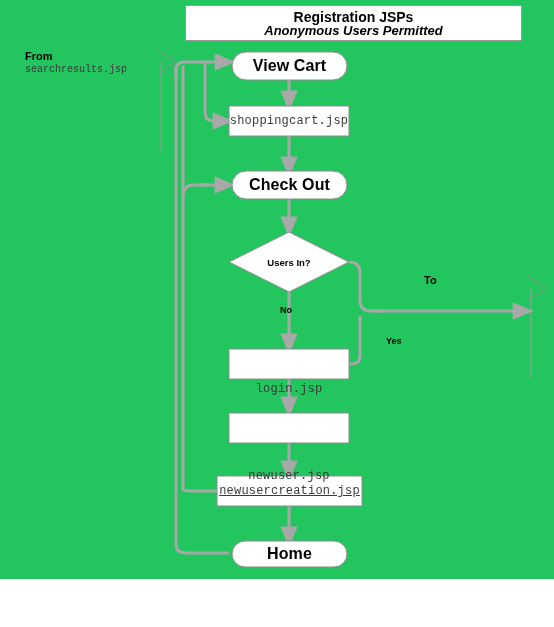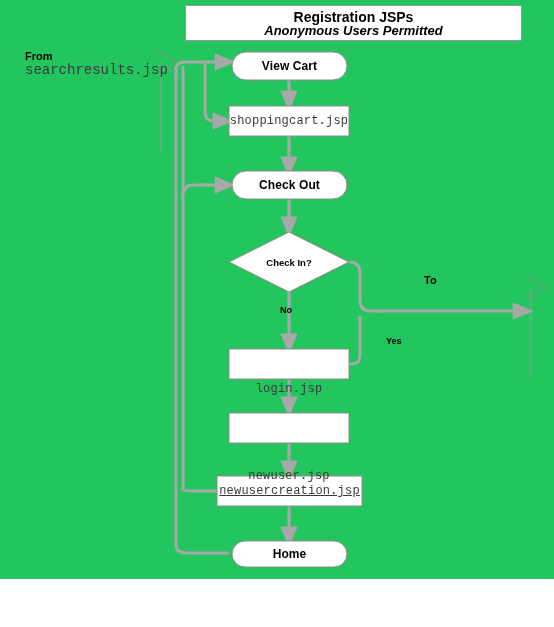--- a/index.html
+++ b/index.html
@@ -29,21 +29,21 @@
     display: flex;
     align-items: center;
     justify-content: center;
     text-align: center;
     box-sizing: border-box;
     pointer-events: none;
   }
   .lbl-bold {
     font-family: "Liberation Sans", sans-serif;
     font-weight: bold;
-    font-size: 12px;
+    font-size: 16px;
     color: #000000;
     letter-spacing: 0.1px;
   }
   .lbl-mono {
     font-family: "Liberation Mono", monospace;
     font-size: 12px;
     color: #3a3a3a;
     letter-spacing: 0.2px;
   }
   .lbl-diamond {
@@ -96,21 +96,21 @@
   }
   .offpage .op-top {
     font-family: "Liberation Sans", sans-serif;
     font-weight: bold;
     font-size: 11px;
     color: #000000;
     line-height: 13px;
   }
   .offpage .op-bot {
     font-family: "Liberation Mono", monospace;
-    font-size: 14px;
+    font-size: 10px;
     color: #3a3a3a;
     line-height: 14px;
   }
 </style>
 </head>
 <body>
 
 <div id="canvas">
 
   <div class="title-box">
@@ -198,21 +198,21 @@
     <rect x="217" y="476" width="145" height="30" stroke="#8c8c8c" stroke-width="1" fill="#ffffff"></rect>
     <rect x="232" y="541" width="115" height="26" rx="13" ry="13" stroke="#8c8c8c" stroke-width="1" fill="#ffffff"></rect>
   </svg>
 
   <div class="node-label lbl-bold" style="left:232px; top:52px; width:115px; height:28px;">View Cart</div>
 
   <div class="node-label lbl-mono" style="left:229px; top:106px; width:120px; height:30px;">shoppingcart.jsp</div>
 
   <div class="node-label lbl-bold" style="left:232px; top:171px; width:115px; height:28px;">Check Out</div>
 
-  <div class="node-label lbl-diamond" style="left:239px; top:248px; width:100px; height:28px;">Check In?</div>
+  <div class="node-label lbl-diamond" style="left:239px; top:248px; width:100px; height:28px;">Users In?</div>
 
   <div class="node-label lbl-mono" style="left:229px; top:349px; width:120px; height:30px;margin-top:25px;">login.jsp</div>
 
   <div class="node-label lbl-mono" style="left:229px; top:413px; width:120px; height:30px;margin-top:48px;">newuser.jsp</div>
 
   <div class="node-label lbl-mono" style="left:217px; top:476px; width:145px; height:30px;text-decoration:underline;">newusercreation.jsp</div>
 
   <div class="node-label lbl-bold" style="left:232px; top:541px; width:115px; height:26px;">Home</div>
 
   <div class="edge-label" style="left:386px; top:292px;margin-top:44px;">Yes</div>

